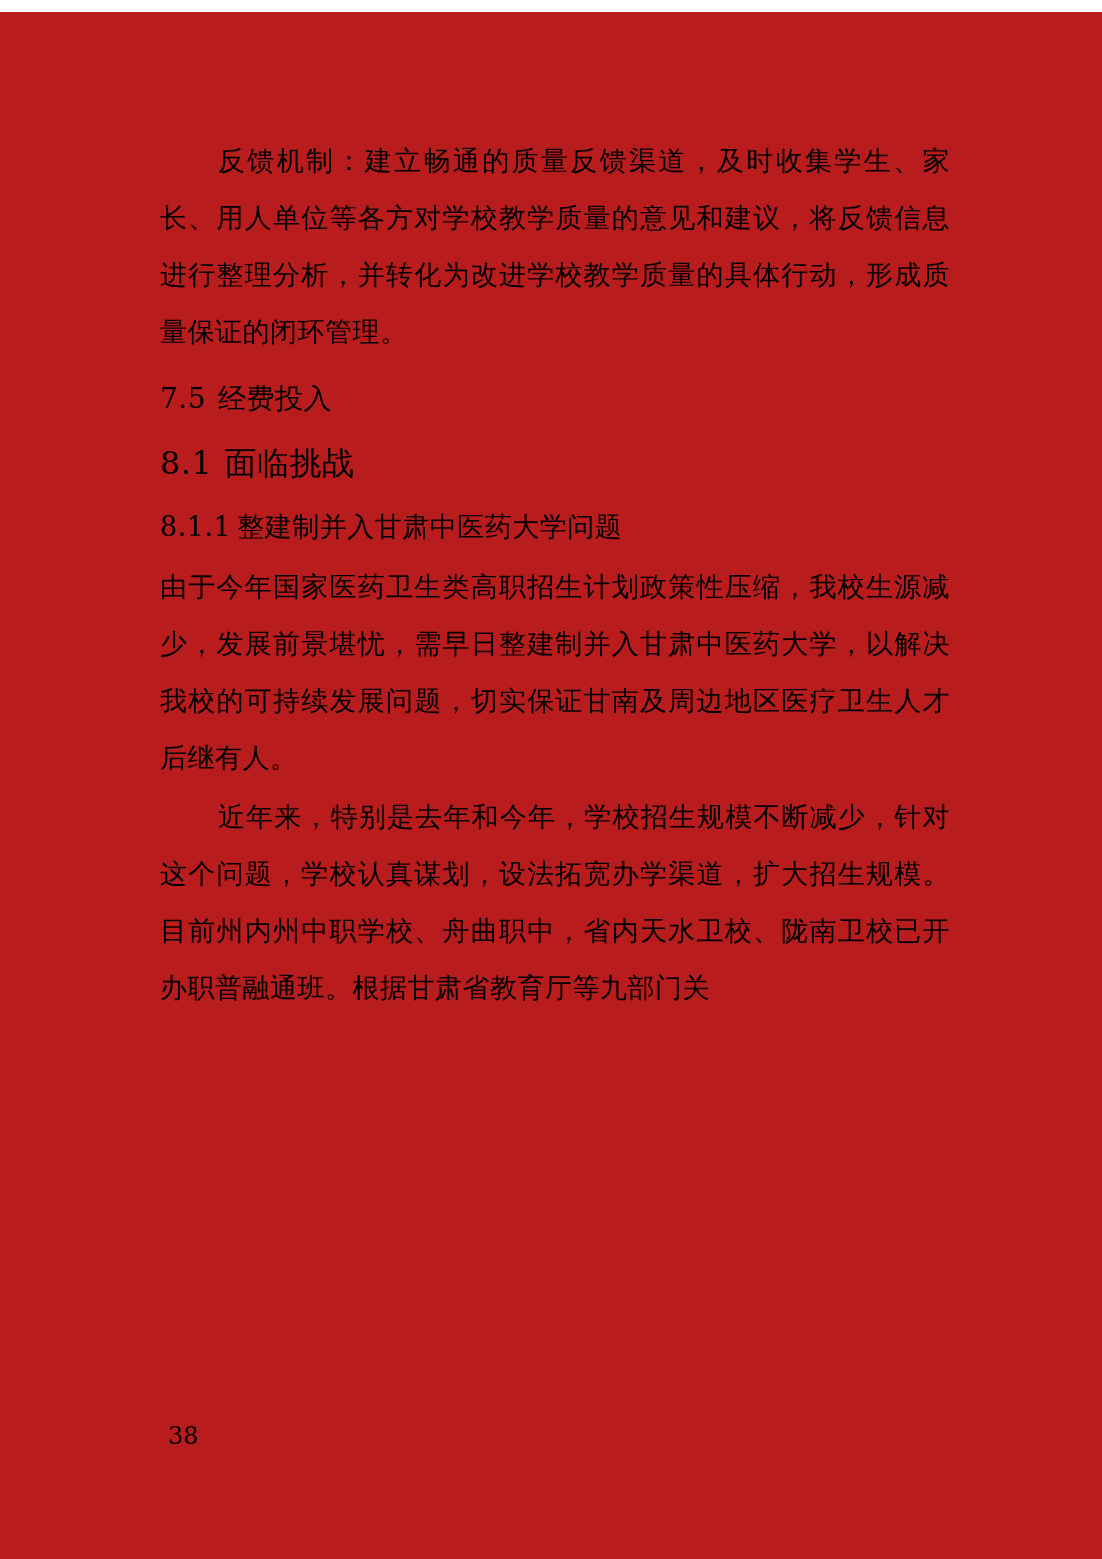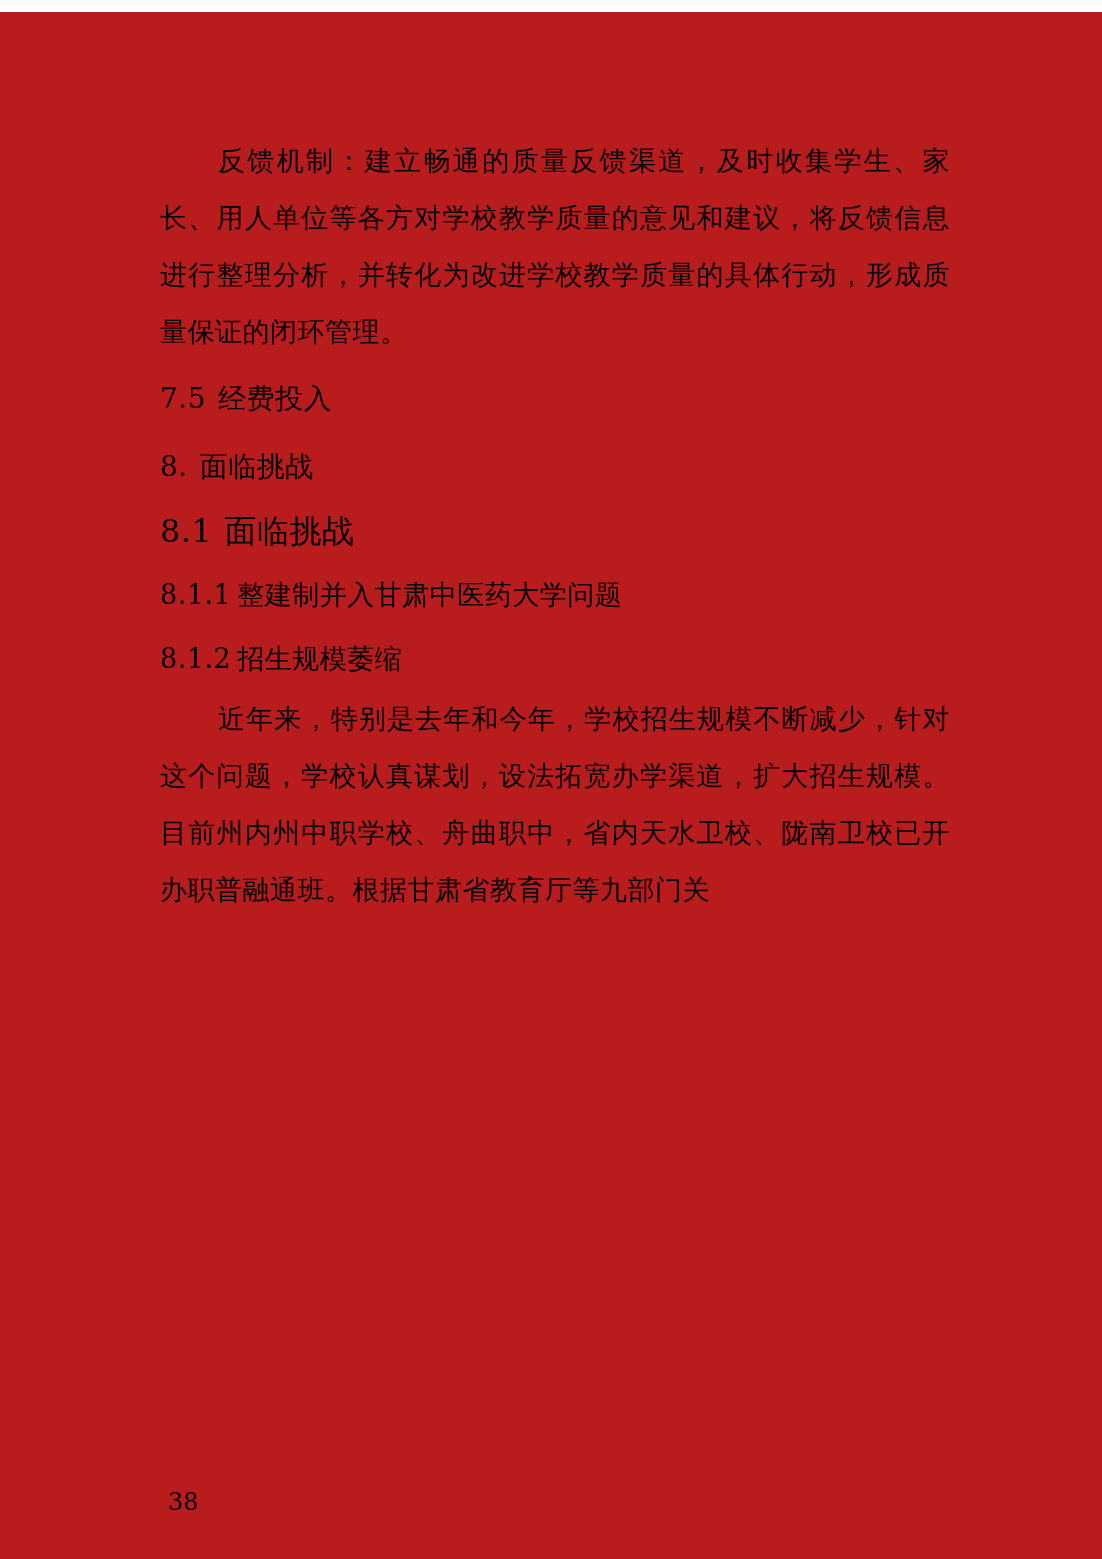--- a/index.html
+++ b/index.html
@@ -58,55 +58,50 @@
   }
   .heading-num {
     margin-right: 12px;
   }
   .heading-num-tight {
     margin-right: 6px;
   }
   .page-number {
     position: absolute;
     left: 168px;
-    top: 1476px;
+    top: 1410px;
     font-size: 24px;
     font-family: "DejaVu Serif", "Liberation Serif", serif;
     color: #000000;
     text-align: right;
   }
 </style>
 </head>
 <body>
 
 <div class="page">
   <div class="content">
 
     <p class="body-text indent">反馈机制：建立畅通的质量反馈渠道，及时收集学生、家长、用人单位等各方对学校教学质量的意见和建议，将反馈信息进行整理分析，并转化为改进学校教学质量的具体行动，形成质量保证的闭环管理。</p>
 
     <h2 class="heading">
       <span class="heading-num">7.5</span><span>经费投入</span>
     </h2>
 
 
-    <h2 class="heading">
-      <span class="heading-num">8.</span><span>面临挑战</span>
-    </h2>
 
     <h3 class="heading-sub">
       <span class="heading-num">8.1</span><span>面临挑战</span>
     </h3>
 
     <h4 class="heading-subsub">
       <span class="heading-num-tight">8.1.1</span><span>整建制并入甘肃中医药大学问题</span>
     </h4>
 
+    <p class="body-text">由于今年国家医药卫生类高职招生计划政策性压缩，我校生源减少，发展前景堪忧，需早日整建制并入甘肃中医药大学，以解决我校的可持续发展问题，切实保证甘南及周边地区医疗卫生人才后继有人。</p>
 
-    <h4 class="heading-subsub">
-      <span class="heading-num-tight">8.1.2</span><span>招生规模萎缩</span>
-    </h4>
 
     <p class="body-text indent">近年来，特别是去年和今年，学校招生规模不断减少，针对这个问题，学校认真谋划，设法拓宽办学渠道，扩大招生规模。目前州内州中职学校、舟曲职中，省内天水卫校、陇南卫校已开办职普融通班。根据甘肃省教育厅等九部门关</p>
 
   </div>
 
   <div class="page-number">38</div>
 </div>
 
 </body></html>

